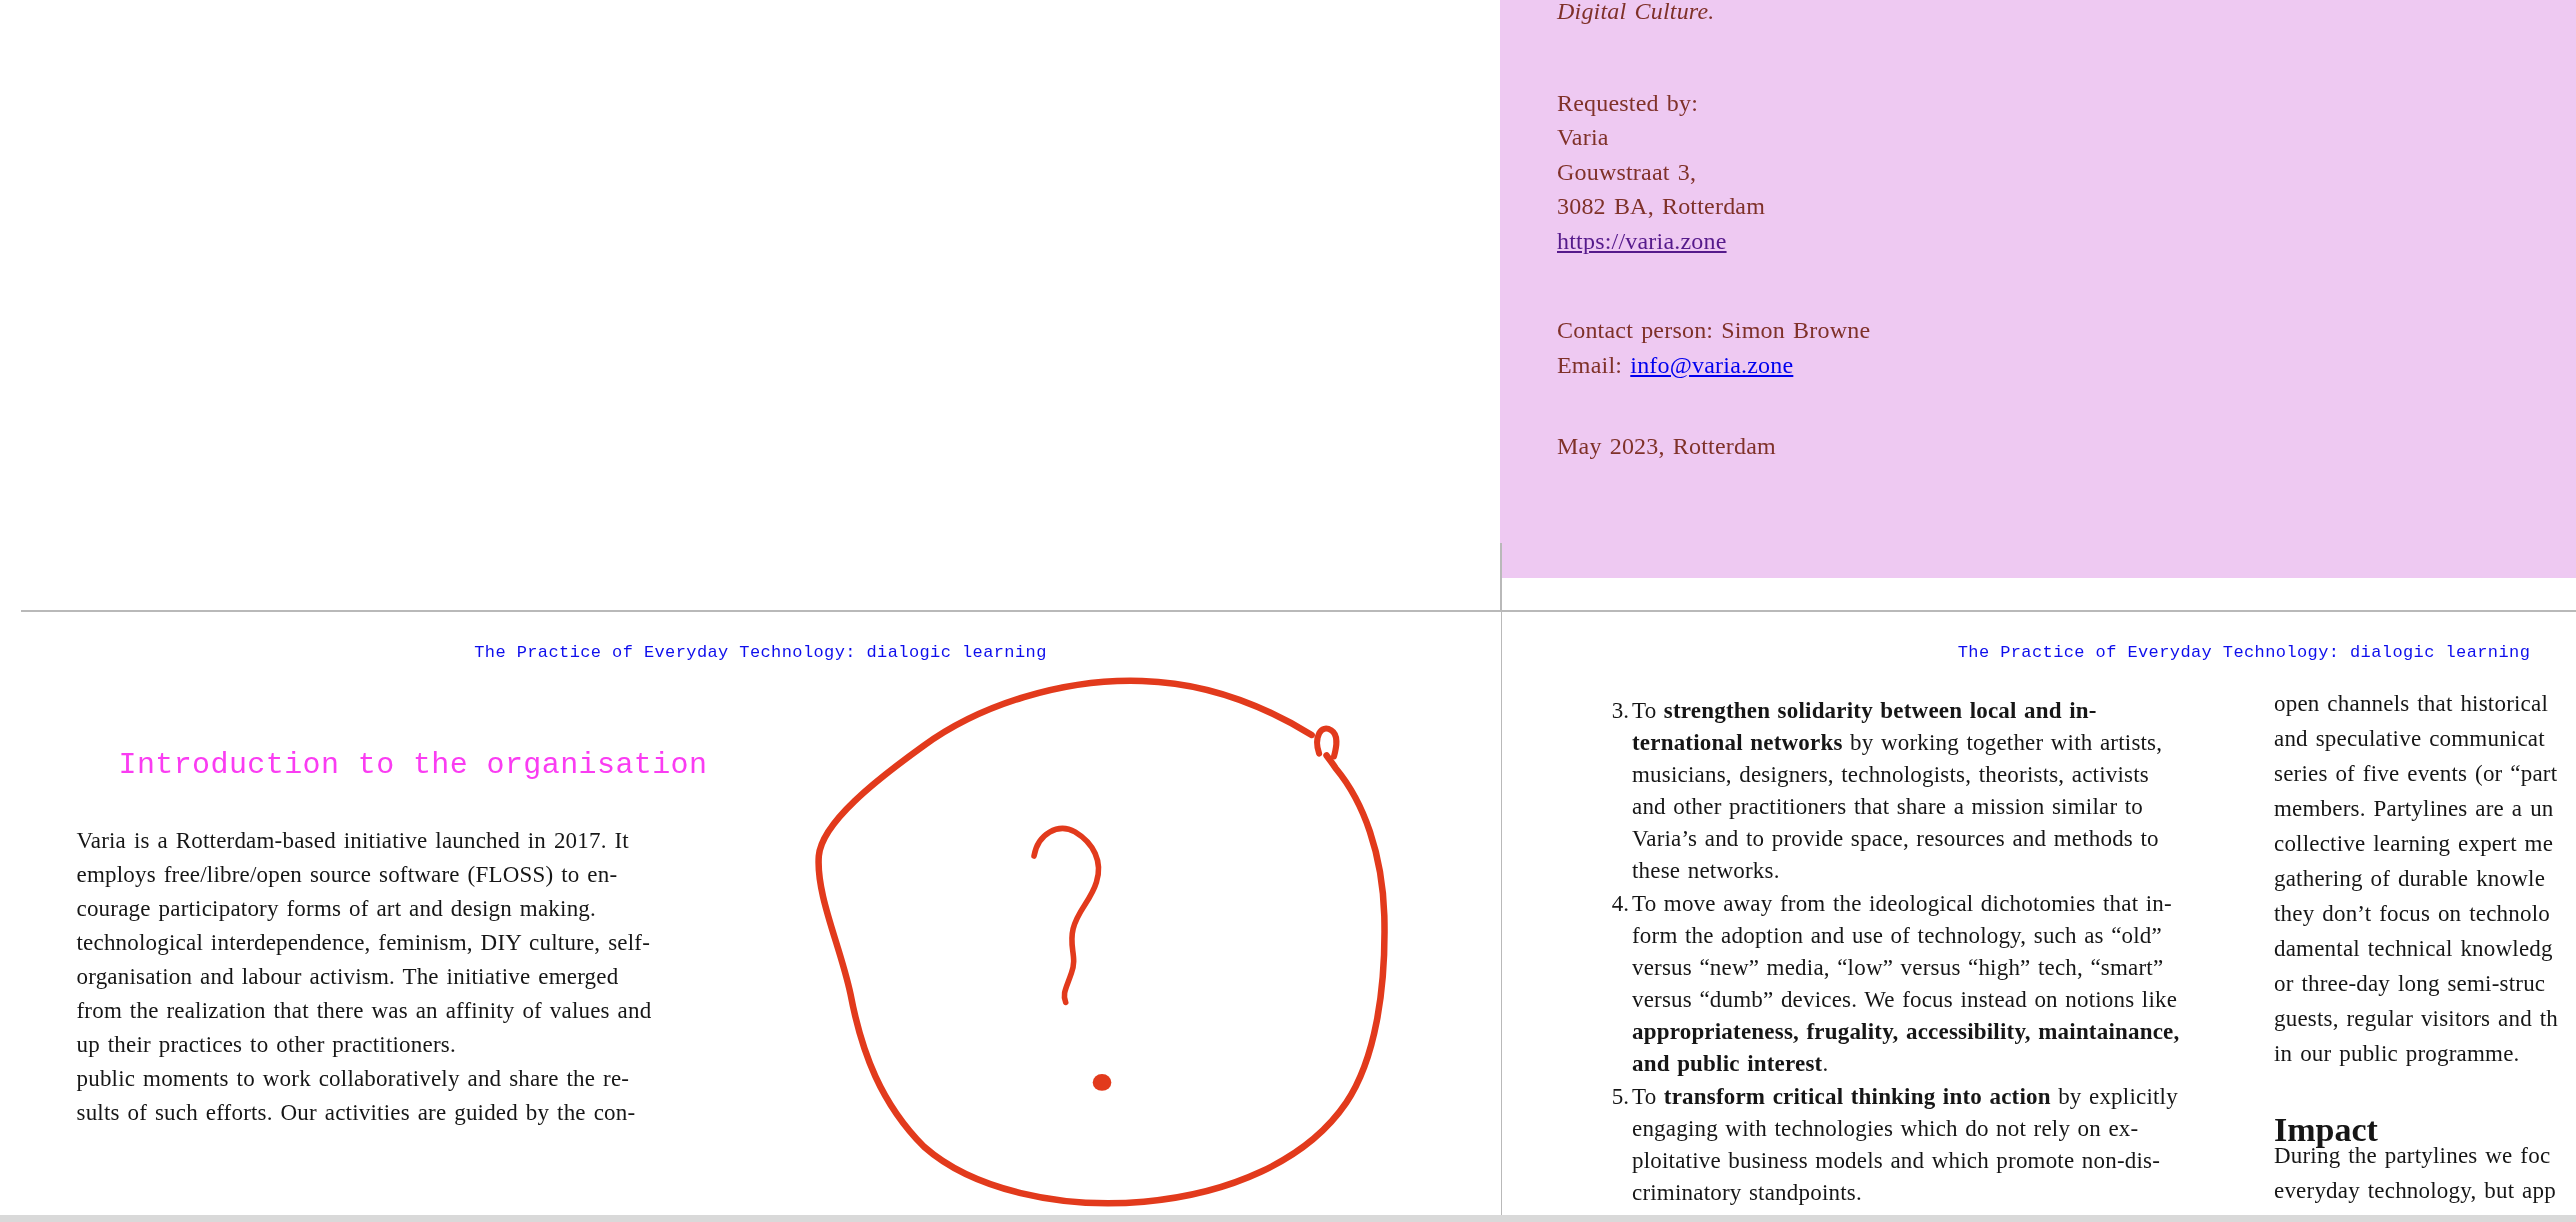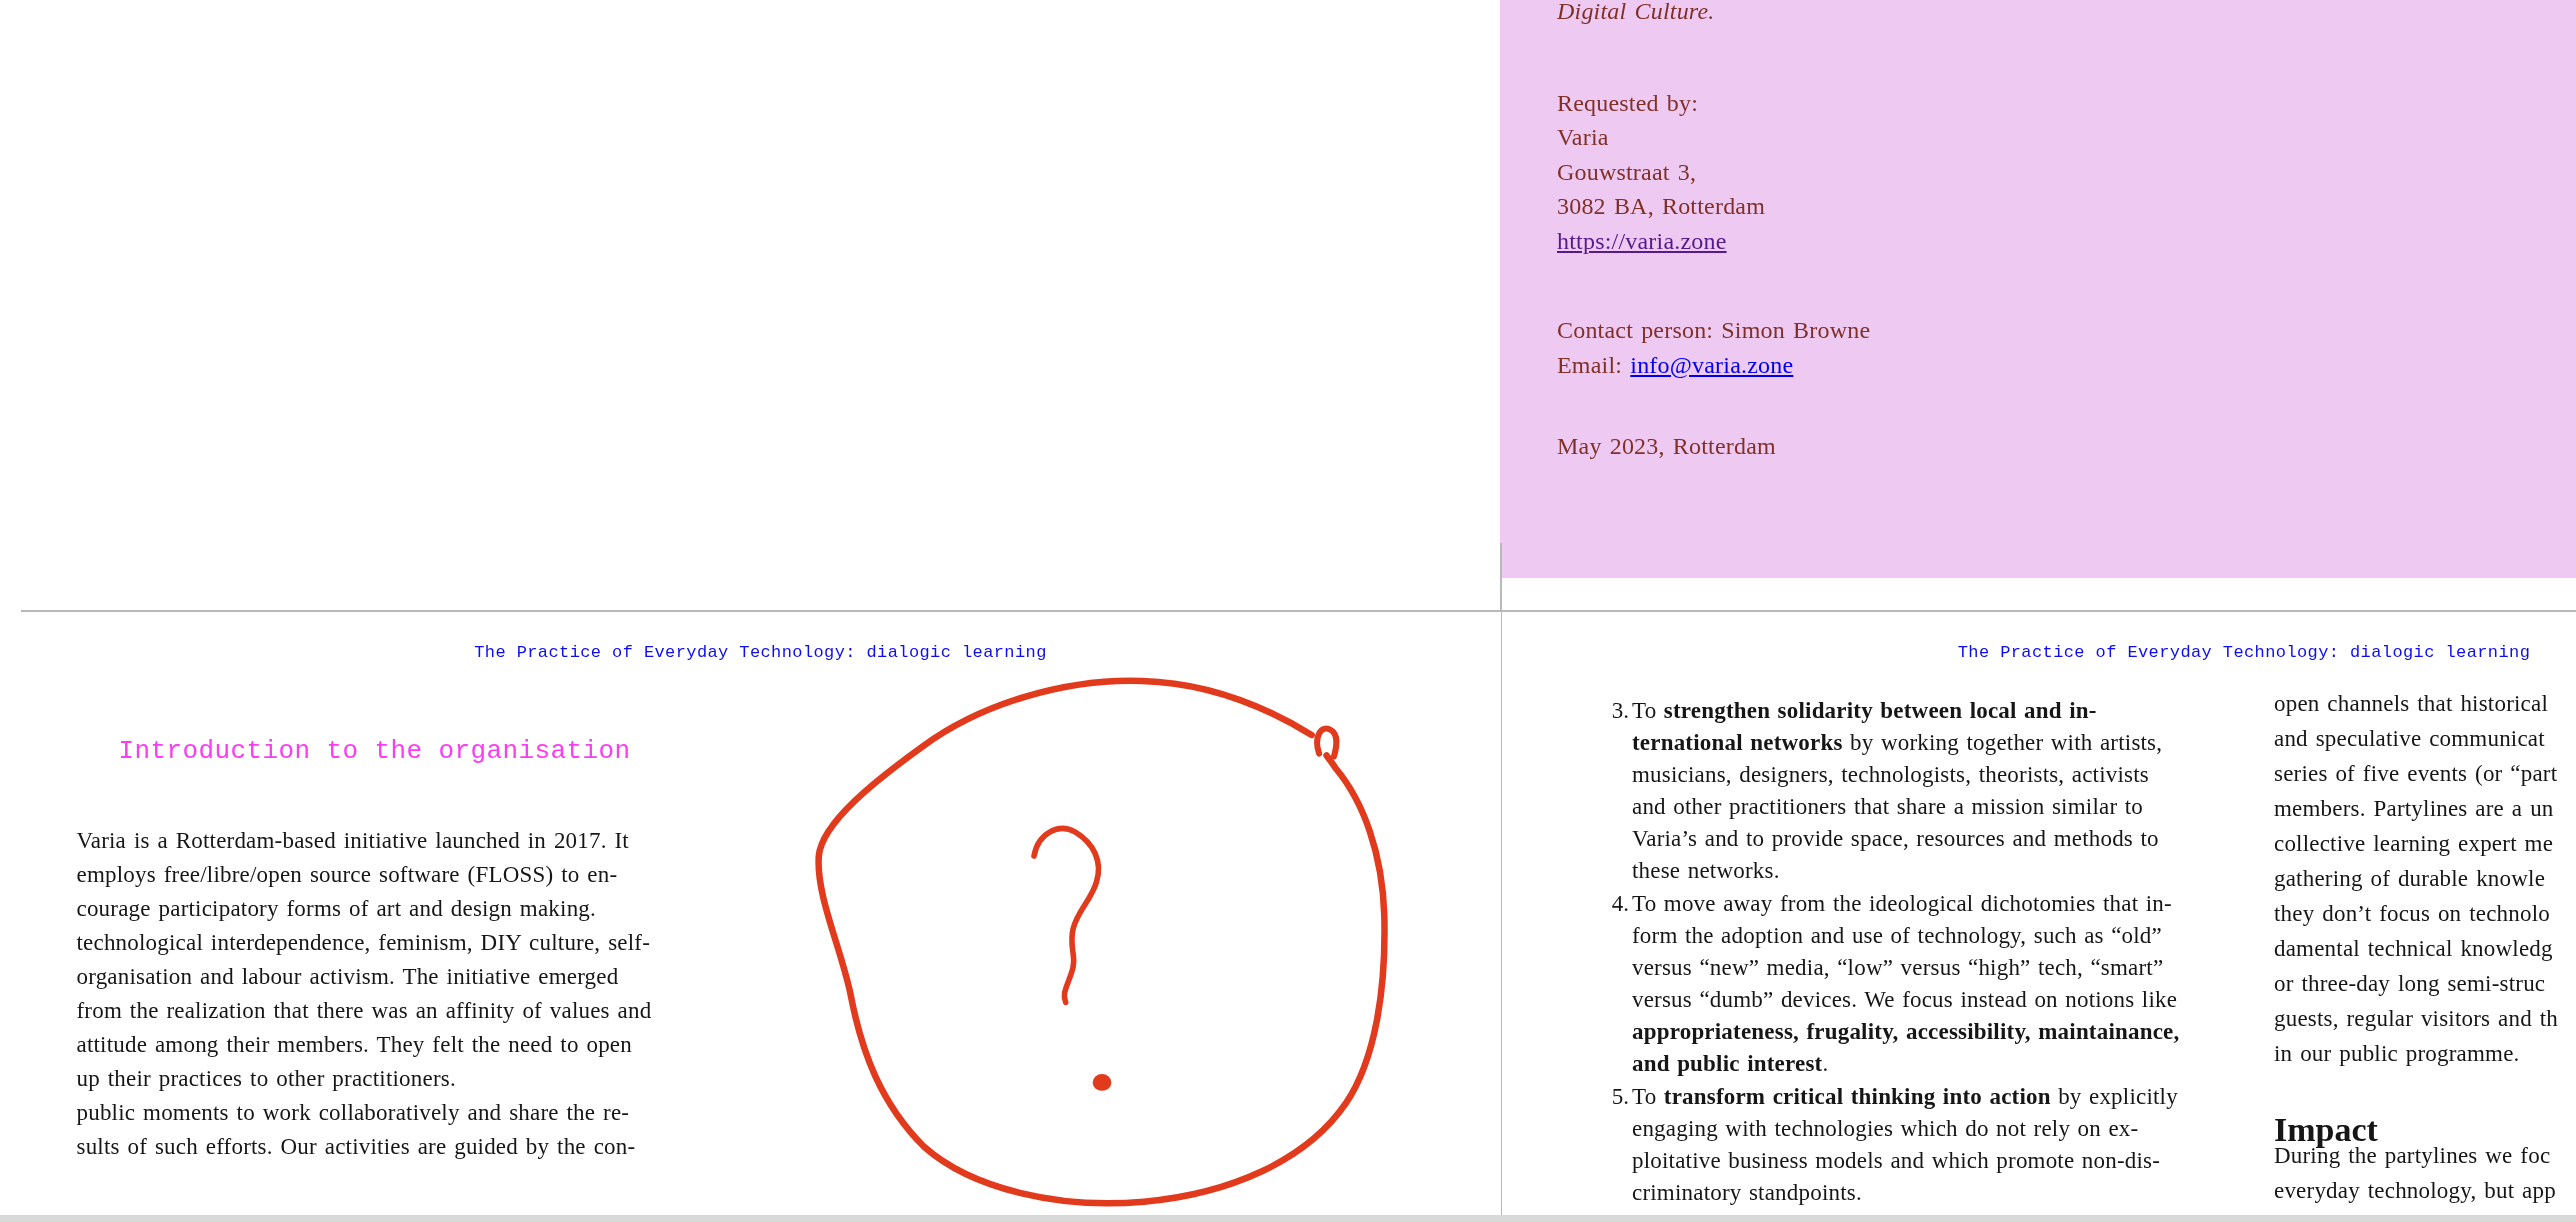--- a/index.html
+++ b/index.html
@@ -25,22 +25,22 @@
   .lnk-purple{color:var(--linkpurple);}
   .lnk-blue{color:var(--linkblue);margin-top:39px;}
 
   
   .page{position:absolute;top:612px;height:610px;background:#fff;}
   .page-left{left:20.5px;width:1480px;}
   .page-right{left:1502px;width:1484px;}
   .runhead{position:absolute;top:31px;left:0;width:100%;text-align:center;
       font-family:"Liberation Mono", monospace;font-size:17px;letter-spacing:0.4px;
       color:var(--hblue);white-space:nowrap;}
-  .title{position:absolute;left:98px;top:124px;white-space:nowrap;
-      font-family:"Liberation Mono", monospace;font-size:26px;letter-spacing:0.4px;
+  .title{position:absolute;left:98px;top:136px;white-space:nowrap;
+      font-family:"Liberation Mono", monospace;font-size:30px;letter-spacing:0.4px;
       color:var(--magenta);}
   .bodycol{position:absolute;left:56px;top:212px;}
   .bline{font:23px/34px "Liberation Serif", serif;color:var(--ink);
       white-space:nowrap;letter-spacing:0.2px;word-spacing:1.9px;}
   .bline.indent{padding-left:32px;}
 
   
   .list-item{position:absolute;left:0;width:100%;}
   .list-item .num{position:absolute;left:97px;top:0;width:30px;text-align:right;
       font:23px/32px "Liberation Serif", serif;color:var(--ink);}
@@ -89,21 +89,20 @@
   <div class="page page-left">
     <div class="runhead">The Practice of Everyday Technology: dialogic learning</div>
     <div class="title">Introduction to the organisation</div>
     <div class="bodycol" id="left-body">
         <div class="bline">Varia is a Rotterdam-based initiative launched in 2017. It</div>
         <div class="bline">employs free/libre/open source software (FLOSS) to en-</div>
         <div class="bline">courage participatory forms of art and design making.</div>
         <div class="bline">technological interdependence, feminism, DIY culture, self-</div>
         <div class="bline">organisation and labour activism. The initiative emerged</div>
         <div class="bline">from the realization that there was an affinity of values and</div>
-        <div class="bline">attitude among their members. They felt the need to open</div>
         <div class="bline">up their practices to other practitioners.</div>
         <div class="bline">public moments to work collaboratively and share the re-</div>
         <div class="bline">sults of such efforts. Our activities are guided by the con-</div>
       </div>
 
     <svg class="drawing" viewBox="0 0 660 600" aria-hidden="true">
       <path class="blob" d="M 562 74
         C 510 42 450 18 380 16
         C 295 13 205 42 145 86
         C 95 122 36 168 33 204

